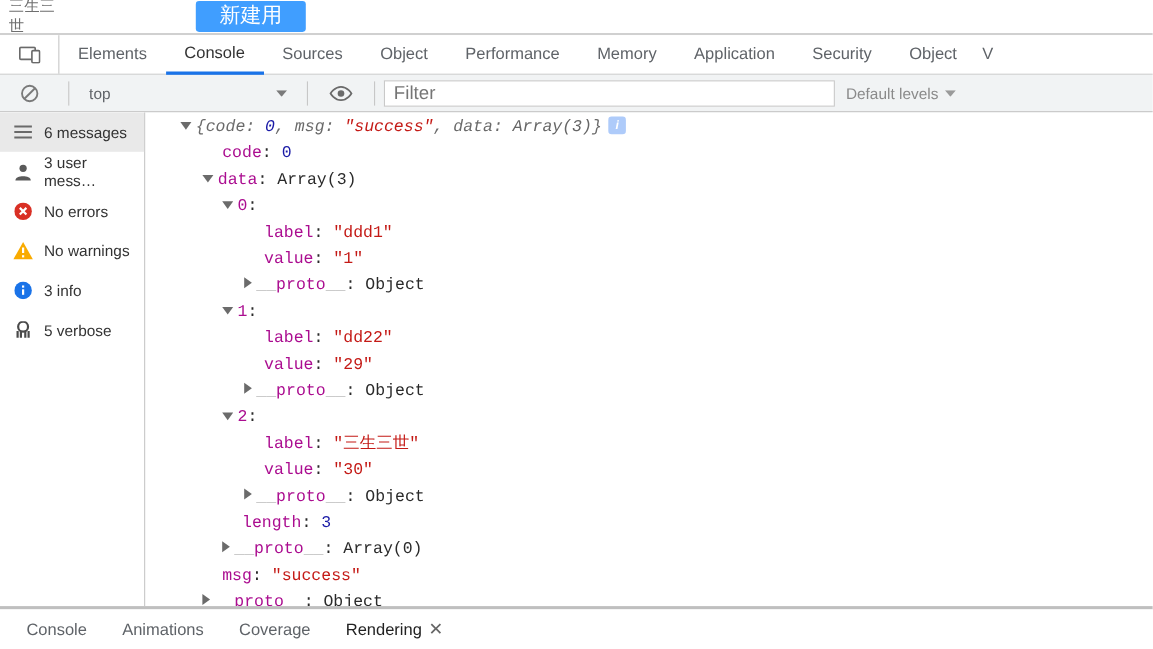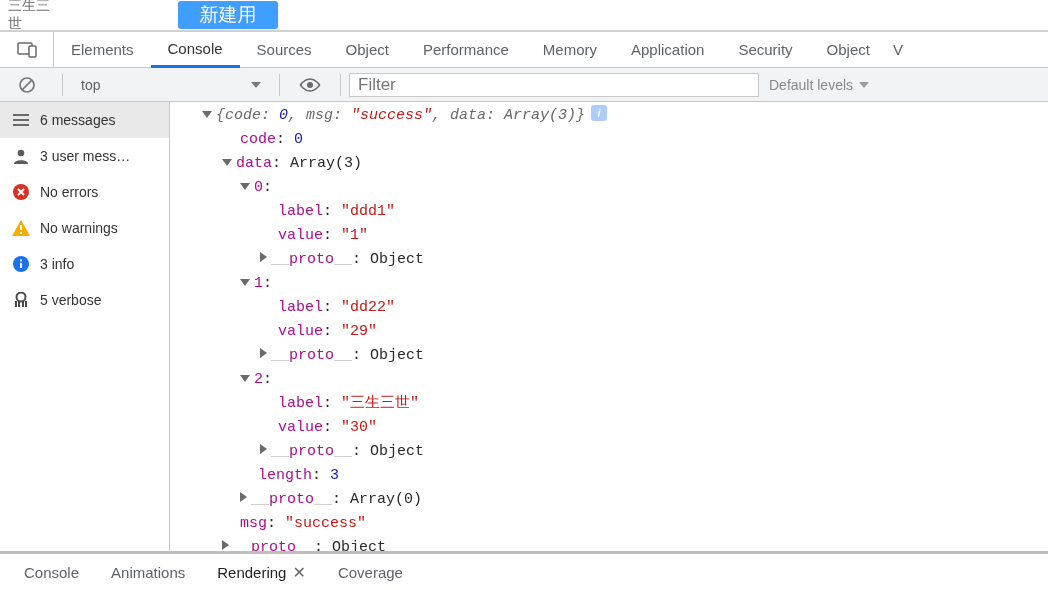--- a/index.html
+++ b/index.html
@@ -141,21 +141,21 @@
     gap:6px;
   }
   
   .dt-body{
     display:flex;
     height:calc(100% - 32px - 36px - 34px - 36px);
     overflow:hidden;
     border-bottom:3px solid #bfbfbf;
   }
   .sidebar{
-    width:170px;
+    width:132px;
     border-right:1px solid var(--tab-border);
     background:#fff;
     font-size:14px;
     color:#333;
   }
   .sidebar .row{
     height:36px;
     display:flex;
     align-items:center;
     gap:10px;
@@ -399,18 +399,18 @@
 
     <div class="line pad1">  <span class="k">msg</span><span class="o">: </span><span class="s">"success"</span></div>
 
     <div class="line pad1"><span class="tri right"></span><span class="faint">  </span><span class="proto">proto</span><span class="faint">  </span><span class="o">: </span><span class="o">Object</span></div>
   </div>
 </div>
 
 <div class="drawer">
   <div class="dtab">Console</div>
   <div class="dtab">Animations</div>
+  <div class="dtab">Coverage</div>
   <div class="dtab active">
     <span>Rendering</span>
     <span class="close-x">✕</span>
   </div>
-  <div class="dtab">Coverage</div>
 </div>
 
 </body></html>

